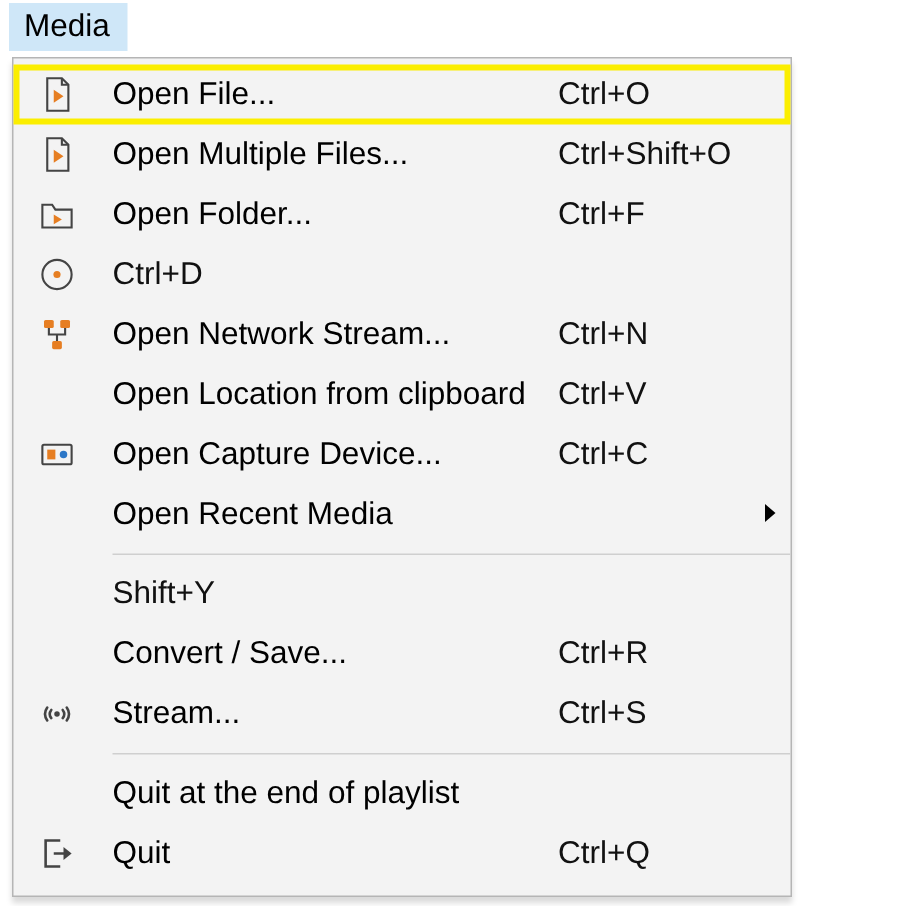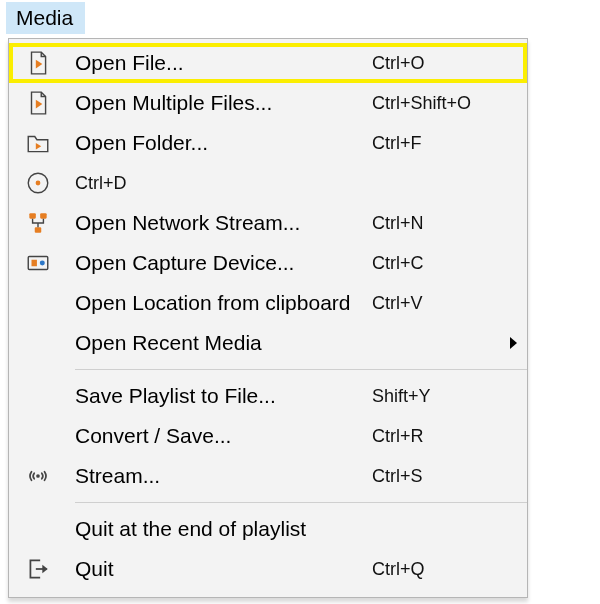--- a/index.html
+++ b/index.html
@@ -56,21 +56,21 @@
   }
   .icon-slot svg { width: 26px; height: 26px; }
   .label {
     flex: 1 1 auto;
     white-space: nowrap;
     color: #000;
   }
   .shortcut {
     flex: 0 0 auto;
     min-width: 125px;
-    font-size: 18px;
+    font-size: 21px;
     color: #111;
   }
   .submenu-arrow {
     position: absolute;
     right: 8px; top: 50%;
     transform: translateY(-50%);
     color: #000;
   }
   .submenu-arrow svg { width: 10px; height: 14px; }
   .sep {
@@ -144,53 +144,52 @@
             <rect x="14" y="3" width="6" height="5" rx="1" fill="#e67e22"></rect>
             <rect x="9" y="16" width="6" height="5" rx="1" fill="#e67e22"></rect>
             <path class="net-outline" d="M7 8v4h10V8 M12 12v4"></path>
           </svg>
         </span>
         <span class="label">Open Network Stream...</span>
         <span class="shortcut">Ctrl+N</span>
       </li>
 
       <li class="item">
+        <span class="icon-slot"></span>
+        <span class="label">Open Location from clipboard</span>
+        <span class="shortcut">Ctrl+V</span>
+      </li>
+
+      <li class="item">
         <span class="icon-slot">
           <svg viewBox="0 0 24 24">
             <rect class="cap-outline" x="3" y="6" width="18" height="12" rx="1"></rect>
             <rect x="6" y="9" width="5" height="6" fill="#e67e22"></rect>
             <circle cx="16" cy="12" r="2.3" fill="#2c77c7"></circle>
           </svg>
         </span>
         <span class="label">Open Capture Device...</span>
         <span class="shortcut">Ctrl+C</span>
-      </li>
-
-      <li class="item">
-        <span class="icon-slot"></span>
-        <span class="label">Open Location from clipboard</span>
-        <span class="shortcut">Ctrl+V</span>
       </li>
 
       <li class="item">
         <span class="icon-slot"></span>
         <span class="label">Open Recent Media</span>
         <span class="shortcut"></span>
         <span class="submenu-arrow">
           <svg viewBox="0 0 10 14">
               <path d="M1 1l7 6-7 6z" fill="#000"></path>
             </svg>
         </span>
       </li>
 
       <li class="sep"></li>
 
       <li class="item">
         <span class="icon-slot"></span>
-        <span class="label">Save Playlist to File...</span>
         <span class="shortcut">Shift+Y</span>
       </li>
 
       <li class="item">
         <span class="icon-slot"></span>
         <span class="label">Convert / Save...</span>
         <span class="shortcut">Ctrl+R</span>
       </li>
 
       <li class="item">

